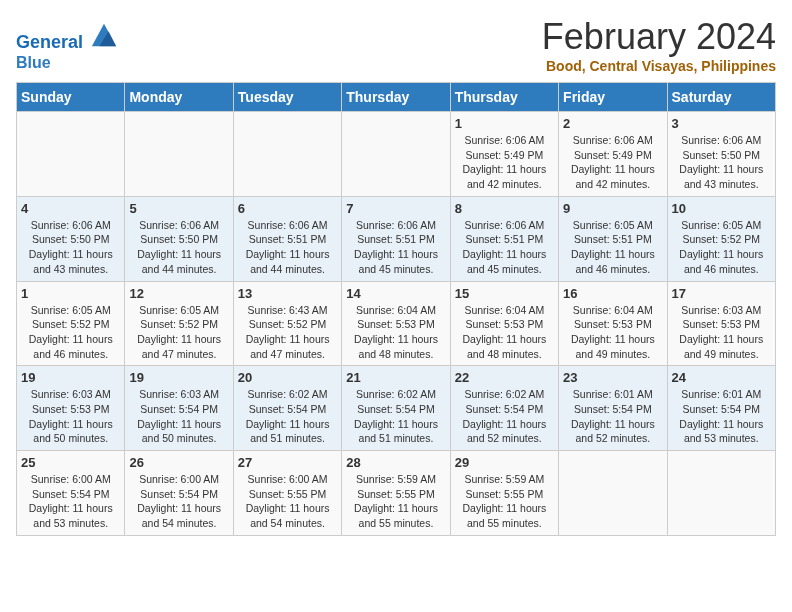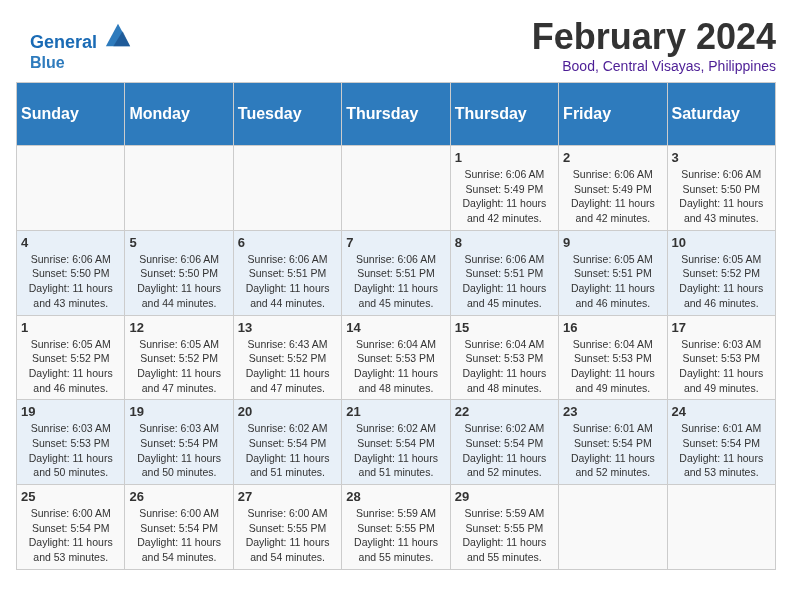--- a/index.html
+++ b/index.html
@@ -22,50 +22,50 @@
       margin-top: 4px;
     }
     .logo-text {
       font-size: 18px;
       font-weight: bold;
       color: #333;
       line-height: 1.1;
     }
     .logo-text span {
       color: #1a6bb5;
-      margin-left: 14px;
     }
     .logo-icon {
       width: 28px;
       height: 28px;
       margin-left: 2px;
     }
     .title-block {
       text-align: right;
     }
     .main-title {
       font-size: 36px;
-      font-weight: bold;
+      font-weight: normal;
       color: #333;
     }
     .subtitle {
       font-size: 14px;
-      color: #4c1d95;
+      color: #a16207;
+      font-weight: bold;
     }
     table {
       width: 100%;
       border-collapse: collapse;
       font-size: 11px;
     }
     thead tr th {
       background-color: #2e7bbd;
       color: #fff;
-      padding: 22px 4px;
+      padding: 6px 4px;
       text-align: left;
-      font-size: 16px;
+      font-size: 14px;
       border: 1px solid #ccc;
     }
     tbody tr td {
       border: 1px solid #ccc;
       vertical-align: top;
       padding: 4px 4px;
       width: 108px;
       min-height: 80px;
     }
     tbody tr:nth-child(odd) td {

